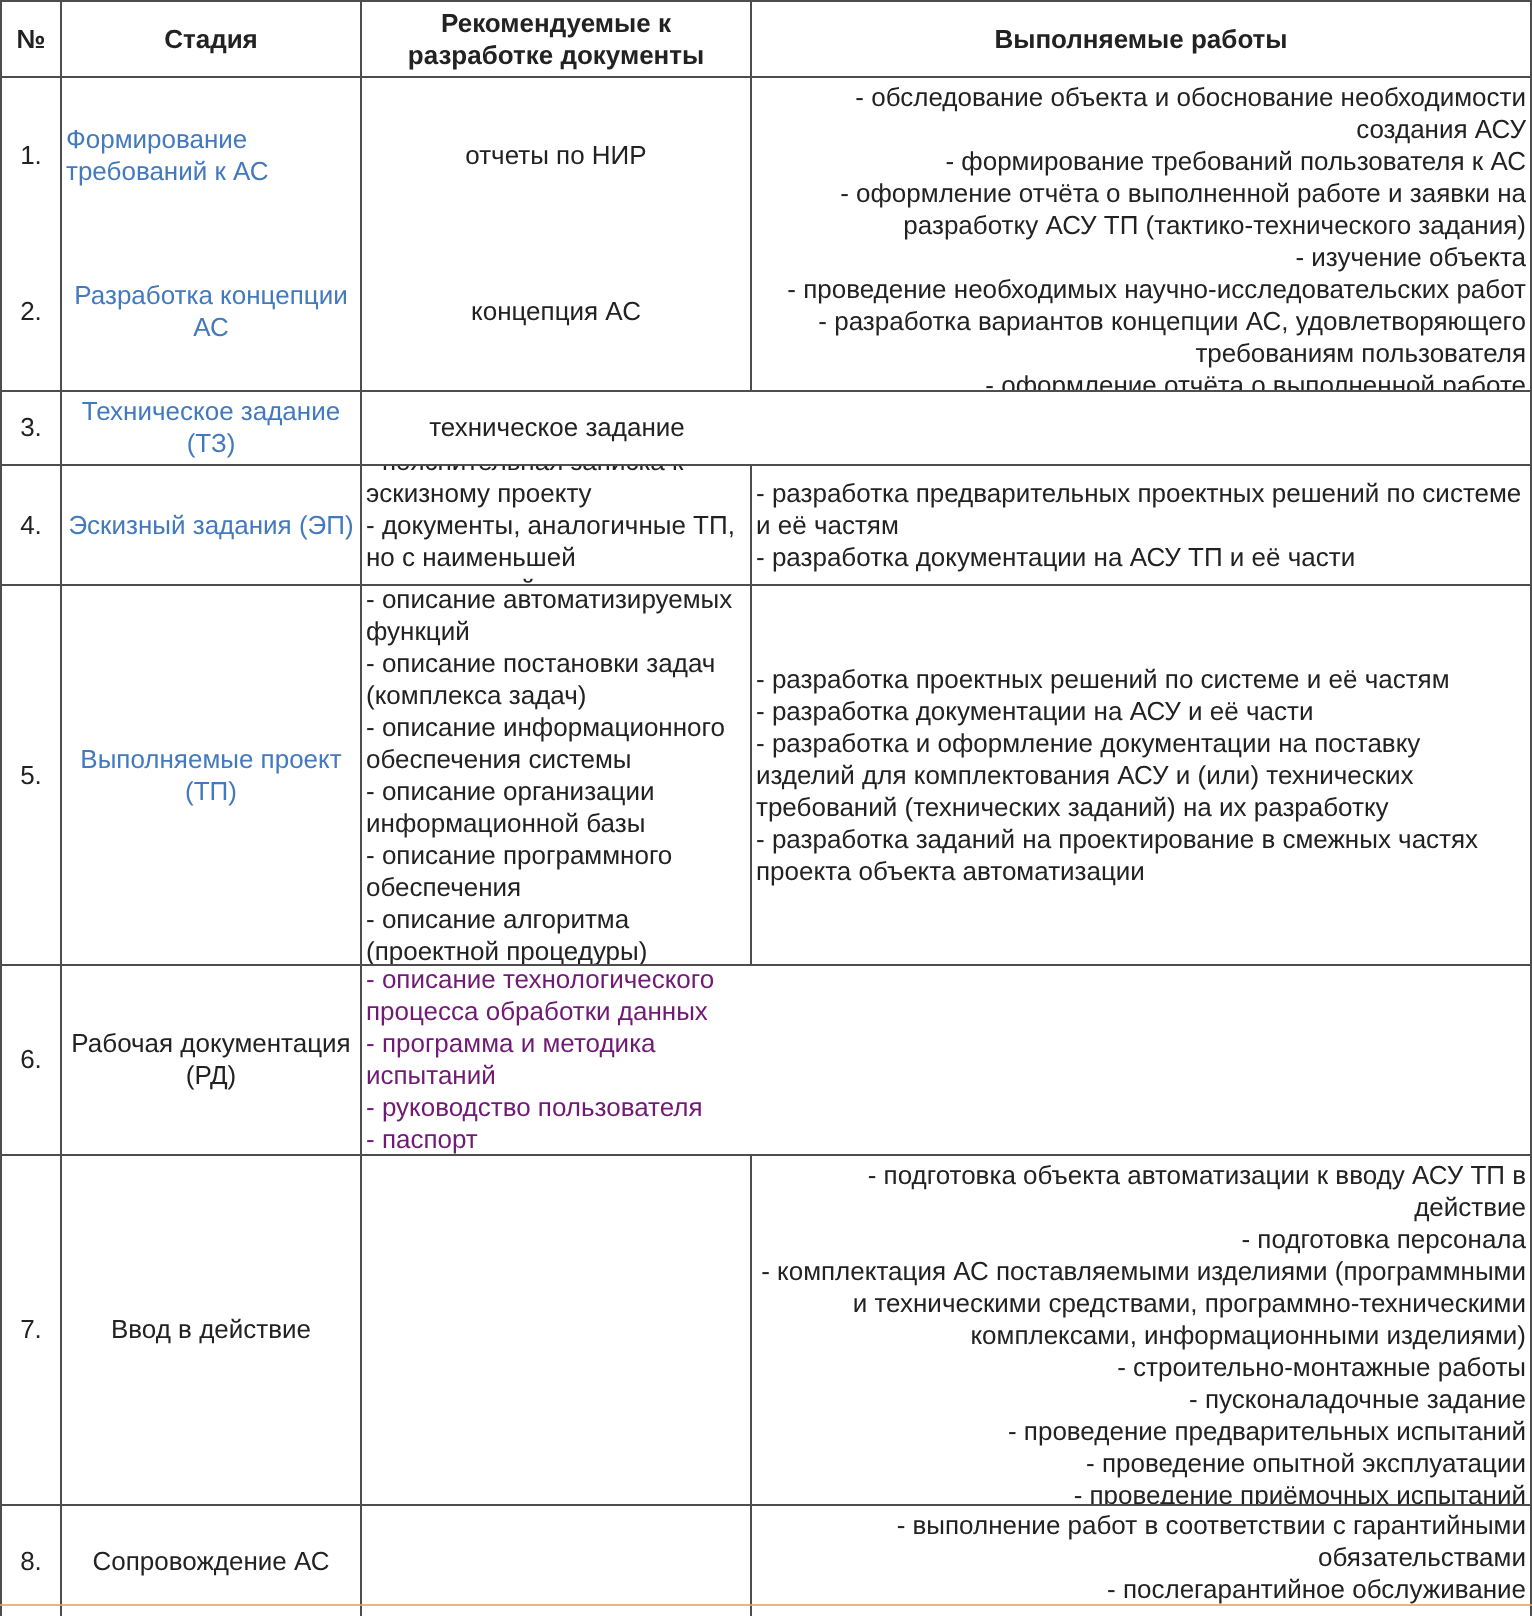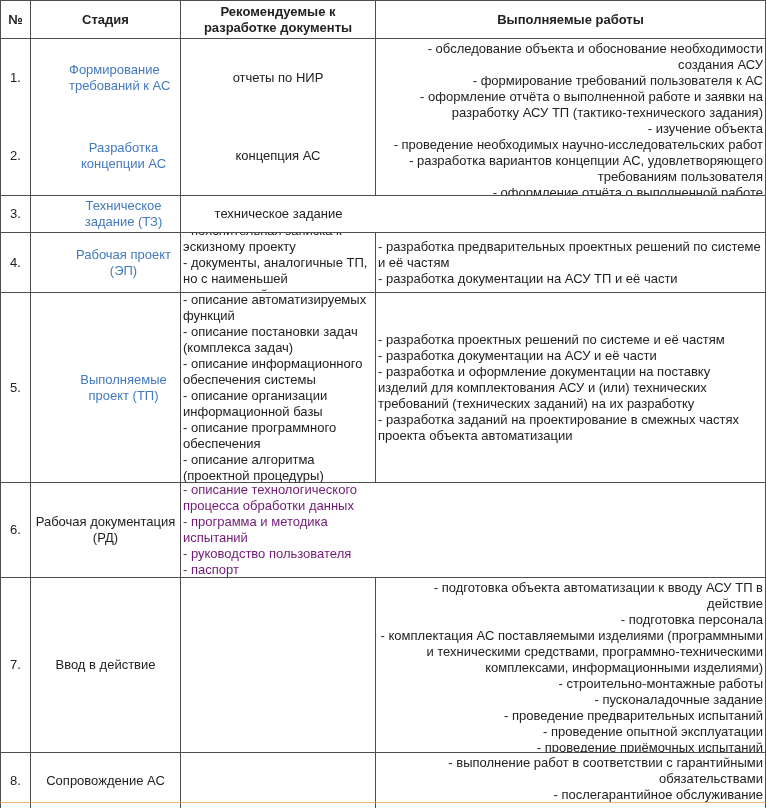--- a/index.html
+++ b/index.html
@@ -26,21 +26,21 @@
   .h-r7{height:175px;}
   .h-r8{height:56px;}
   .head .cell{display:flex;align-items:center;justify-content:center;
     font-weight:bold;text-align:center;padding:1px 2px;}
   .c-center{display:flex;align-items:center;justify-content:center;text-align:center;padding:1px 2px;}
   .c-list{display:flex;flex-direction:column;justify-content:center;text-align:left;padding:1px 2px;}
   .c-top{display:block;text-align:right;padding:2px 2px 1px 3px;}
   .halves{display:flex;flex-direction:column;padding:0;}
   .half{flex:1 1 50%;display:flex;align-items:center;justify-content:center;text-align:center;padding:1px 2px;}
   .half.ta-left{justify-content:flex-start;text-align:left;}
-  .link{color:#4379bd;cursor:pointer;text-decoration:none;margin-left:36px;}
+  .link{color:#4379bd;cursor:pointer;text-decoration:none;}
   .blue-list .item{color:#701a75;cursor:pointer;}
   .bottom-rule{
     position:absolute;left:0;top:802px;width:766px;height:1px;
     background:#e8a15e;opacity:.8;z-index:5;
   }
 </style>
 </head>
 <body>
 
 <div class="stages-table">
@@ -84,21 +84,21 @@
     <div class="cell c-center">3.</div>
     <div class="cell c-center">
         <span class="link">Техническое задание (ТЗ)</span>
       </div>
     <div class="cell c-center">техническое задание</div>
   </div>
 
   <div class="row h-r4">
     <div class="cell c-center">4.</div>
     <div class="cell c-center">
-        <span class="link">Рабочая проект (ЭП)</span>
+        <span class="link">Эскизный задания (ЭП)</span>
       </div>
     <div class="cell c-list">
         <div class="item">- пояснительная записка к эскизному проекту</div>
         <div class="item">- документы, аналогичные ТП, но с наименьшей детализацией</div>
       </div>
     <div class="cell c-list">
         <div class="item">- разработка предварительных проектных решений по системе и её частям</div>
         <div class="item">- разработка документации на АСУ ТП и её части</div>
       </div>
   </div>

